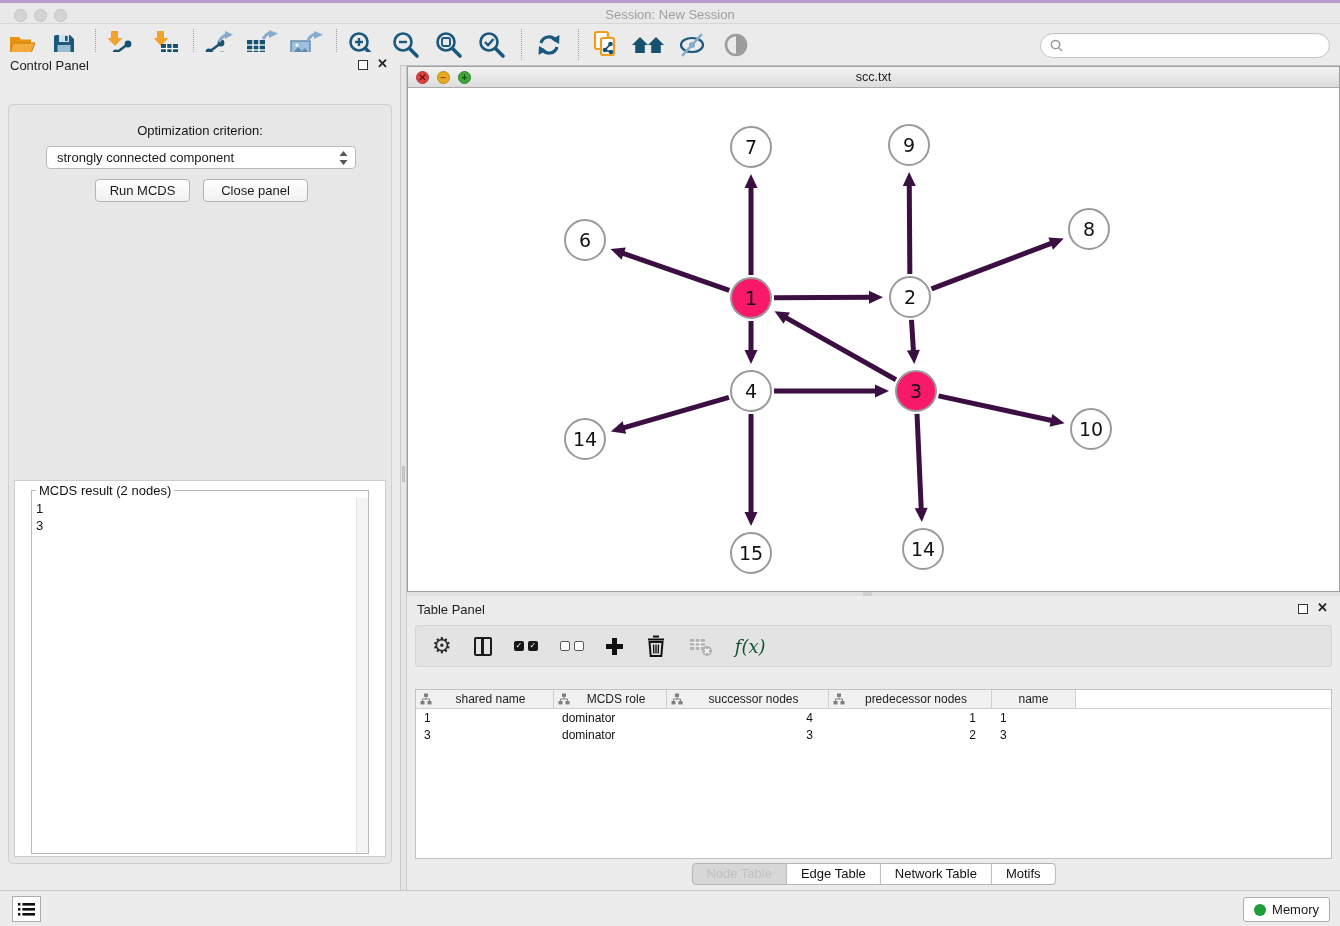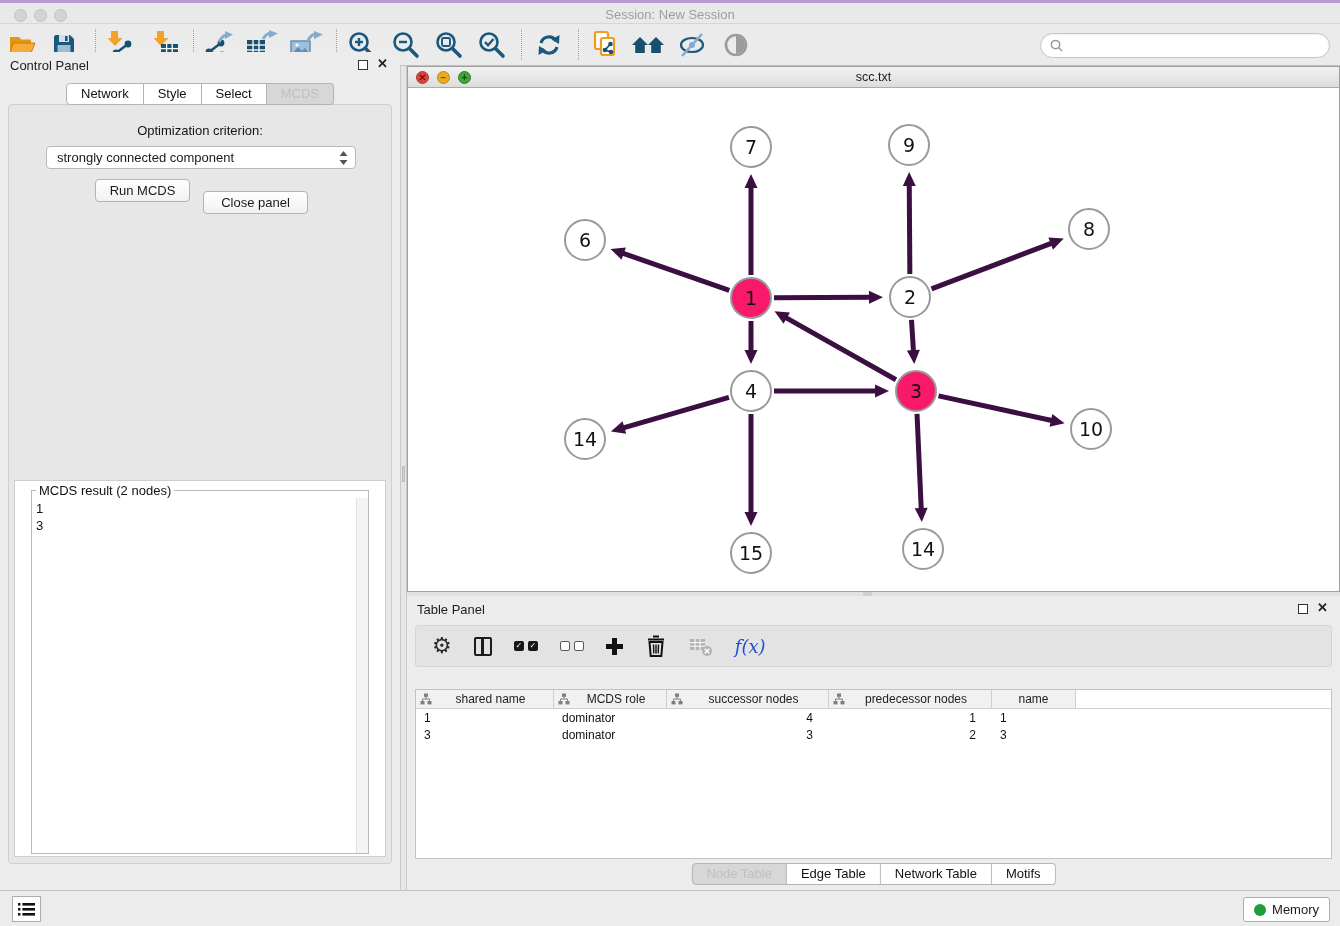--- a/index.html
+++ b/index.html
@@ -40,21 +40,21 @@
   .cp-body{position:absolute;left:8px;right:8px;top:52px;bottom:12px;background:#e7e7e7;
            border:1px solid #cfcfcf;border-radius:4px;}
   .opt-label{position:absolute;top:18px;left:0;right:0;text-align:center;font-size:13px;color:#141414;}
   .dropdown{position:absolute;left:37px;top:41px;width:310px;height:23px;background:#fff;
             border:1px solid #b9b9b9;border-radius:4px;display:flex;align-items:center;
             padding:0 6px 0 10px;font-size:13px;}
   .dropdown .dd-text{flex:1;}
   .btn{position:absolute;top:74px;height:23px;background:linear-gradient(#ffffff,#f1f1f1);
        border:1px solid #b3b3b3;border-radius:4px;font-size:13px;text-align:center;line-height:21px;}
   .btn-run{left:86px;width:95px;}
-  .btn-close{left:194px;width:105px;margin-top:12px;}
+  .btn-close{left:194px;width:105px;}
   .result-box{position:absolute;left:5px;right:5px;top:375px;bottom:6px;background:#fff;
               border:1px solid #cdcdcd;padding:2px 16px;}
   .result-box fieldset{border:1px solid #b9b9b9;margin:0;height:100%;position:relative;
                        padding:2px 0 0 4px;}
   .result-box legend{font-size:13px;padding:0 3px;color:#111;}
   .result-line{font-size:13px;line-height:17px;color:#111;}
   .result-scroll{position:absolute;top:0;right:0;bottom:0;width:12px;background:#f4f4f4;
                  border-left:1px solid #e3e3e3;}
 
   
@@ -91,21 +91,21 @@
   .gear-glyph{font-size:22px;color:#2b2b2b;font-family:"DejaVu Sans",sans-serif;line-height:24px;}
   .cols-glyph{width:18px;height:19px;border:2.6px solid #1c1c1c;border-radius:2px;position:relative;}
   .cols-glyph::after{content:"";position:absolute;left:50%;top:0;bottom:0;width:2.6px;margin-left:-1.3px;background:#1c1c1c;}
   .cb{width:10px;height:10px;background:#161616;border-radius:2px;color:#fff;font-size:8px;
       line-height:10px;text-align:center;display:inline-block;}
   .cbe{width:10px;height:10px;background:#fff;border:1.6px solid #5a5a5a;border-radius:2px;display:inline-block;}
   .pair{display:flex;gap:4px;}
   .plus-glyph{position:relative;width:17px;height:17px;}
   .plus-glyph::before{content:"";position:absolute;left:0;top:6px;width:17px;height:5px;background:#111;}
   .plus-glyph::after{content:"";position:absolute;left:6px;top:0;width:5px;height:17px;background:#111;}
-  .fx-glyph{font-family:"DejaVu Serif",serif;font-style:italic;font-size:18px;color:#1d4ed8;}
+  .fx-glyph{font-family:"DejaVu Serif",serif;font-style:italic;font-size:18px;color:#14532d;}
   .tbl{position:absolute;left:8px;right:8px;top:93px;height:170px;background:#fff;border:1px solid #c2c2c2;overflow:hidden;}
   .thead{display:flex;height:19px;border-bottom:1px solid #cfcfcf;}
   .th{background:#f1f1f1;border-right:1px solid #cfcfcf;display:flex;align-items:center;
       font-size:12px;color:#222;padding:0 4px;position:relative;}
   .th .th-label{flex:1;text-align:center;}
   .trow{display:flex;height:17px;align-items:center;}
   .td{font-size:12px;color:#111;overflow:hidden;white-space:nowrap;}
   .bottom-tabs{position:absolute;top:267px;left:50%;transform:translateX(-50%);display:flex;}
 
   
@@ -278,26 +278,20 @@
     </svg>
     <input type="text" placeholder="" style="">
   </div>
 </div>
 
 <div class="control-panel">
   <div class="panel-title">Control Panel</div>
   <span class="float-btn" style="right:32px"></span>
   <span class="close-btn" style="right:12px">✕</span>
 
-  <div class="tabbar" id="cp-tabs">
-      <span class="tab">Network</span>
-      <span class="tab">Style</span>
-      <span class="tab">Select</span>
-      <span class="tab active">MCDS</span>
-    </div>
 
   <div class="cp-body">
     <div class="opt-label">Optimization criterion:</div>
     <div class="dropdown">
       <span class="dd-text">strongly connected component</span>
       <svg width="11" height="16" viewBox="0 0 11 16">
         <path d="M5.5 1 L9.5 6 H1.5 Z" fill="#555"></path>
         <path d="M5.5 15 L9.5 10 H1.5 Z" fill="#555"></path>
       </svg>
     </div>

